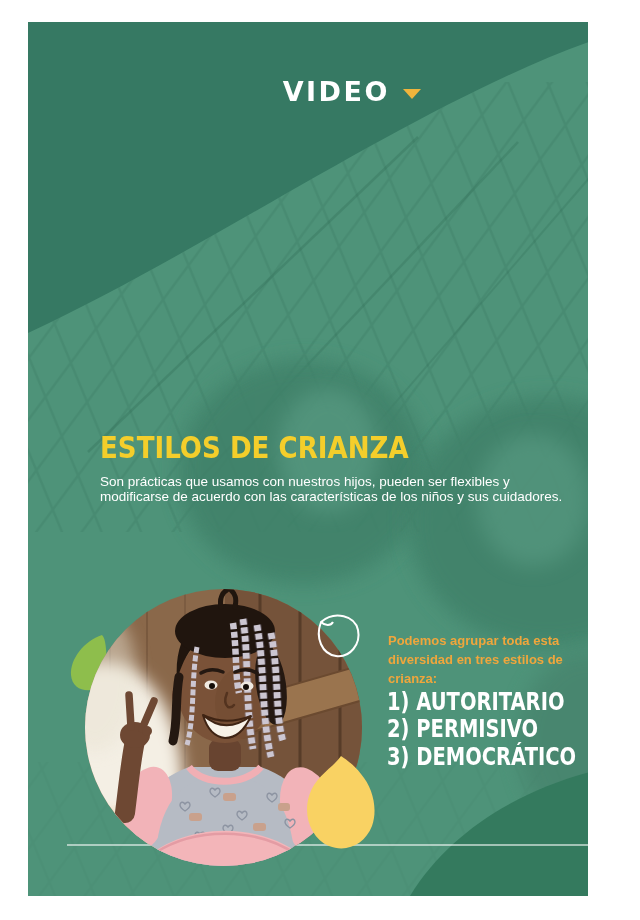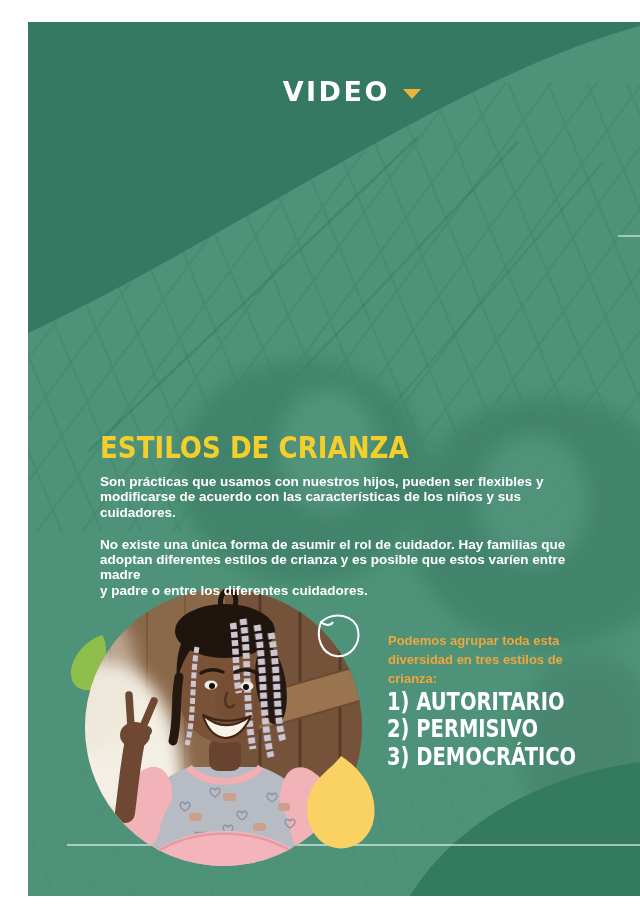--- a/index.html
+++ b/index.html
@@ -4,38 +4,38 @@
 <style>
   :root{
     --page-bg:#ffffff; --card-green:#367963; --overlay-green:#4E9379;
     --mesh-green:#2F6B55; --corner-green:#347A5E; --title-yellow:#F4CE2B;
     --accent-orange:#F0A63C; --triangle-yellow:#EFB43C; --blob-yellow:#F9D263;
     --blob-green:#8EBE4C; --text-white:#FFFFFF;
   }
   *{margin:0;padding:0;box-sizing:border-box}
   body{background:var(--page-bg);font-family:"Liberation Sans",sans-serif}
   .page{position:relative;width:640px;height:920px;background:var(--page-bg);overflow:hidden}
-  .card{position:absolute;left:28px;top:22px;width:612px;height:874px;
+  .card{position:absolute;left:28px;top:22px;width:560px;height:874px;
         background:var(--card-green);overflow:hidden}
   .layer{position:absolute;left:0;top:0}
   
   .video-header{position:absolute;left:0;top:54px;width:612px;text-align:center;
       transform:translateX(18px);z-index:5;white-space:nowrap}
   .video-label{font-family:"DejaVu Sans",sans-serif;font-weight:bold;font-size:27px;
       letter-spacing:2.5px;color:var(--text-white);display:inline-block;vertical-align:middle;cursor:pointer}
   .video-caret{display:inline-block;vertical-align:middle;margin-left:9px;margin-top:4px;
       width:0;height:0;border-left:9px solid transparent;border-right:9px solid transparent;
       border-top:10px solid var(--triangle-yellow)}
   
   .title{position:absolute;left:72px;top:410px;z-index:4;
       font-family:"DejaVu Sans",sans-serif;font-weight:bold;font-size:30px;line-height:32px;
       color:var(--title-yellow);transform:scaleX(.87);transform-origin:left top;white-space:nowrap}
   .paragraphs{position:absolute;left:72px;top:452px;width:470px;z-index:4;
       color:var(--text-white);font-size:13.5px;line-height:15.3px;font-weight:bold}
-  .paragraphs p{white-space:pre-line;margin-bottom:17px;font-weight:bold}
+  .paragraphs p{white-space:pre-line;margin-bottom:17px;font-weight:normal}
   .aside-intro{position:absolute;left:360px;top:609px;z-index:4;color:var(--accent-orange);
       font-size:13px;font-weight:bold;line-height:19px;white-space:pre-line}
   .styles-list{position:absolute;left:359px;top:666px;z-index:4;color:var(--text-white);
       font-family:"DejaVu Sans",sans-serif;font-weight:bold;font-size:25px;line-height:27.4px;
       transform:scaleX(.78);transform-origin:left top;white-space:nowrap}
   
   .thin-line{position:absolute;left:39px;top:822px;width:573px;height:2px;
       background:rgba(255,255,255,.55);z-index:2}
   .thin-line-short{position:absolute;left:590px;top:213px;width:22px;height:1.5px;
       background:rgba(255,255,255,.5);z-index:2}
@@ -86,23 +86,20 @@
       <span class="video-caret"></span>
     </div>
 
     <div class="thin-line"></div>
     <div class="thin-line-short"></div>
 
     <h1 class="title">ESTILOS DE CRIANZA</h1>
     <div class="paragraphs">
       <p>Son prácticas que usamos con nuestros hijos, pueden ser flexibles y
 modificarse de acuerdo con las características de los niños y sus cuidadores.</p>
-      <p>No existe una única forma de asumir el rol de cuidador. Hay familias que
-adoptan diferentes estilos de crianza y es posible que estos varíen entre madre
-y padre o entre los diferentes cuidadores.</p>
     </div>
 
     <div class="aside-intro">Podemos agrupar toda esta
 diversidad en tres estilos de
 crianza:</div>
     <div class="styles-list">
       <div>1) AUTORITARIO</div>
       <div>2) PERMISIVO</div>
       <div>3) DEMOCRÁTICO</div>
     </div>

